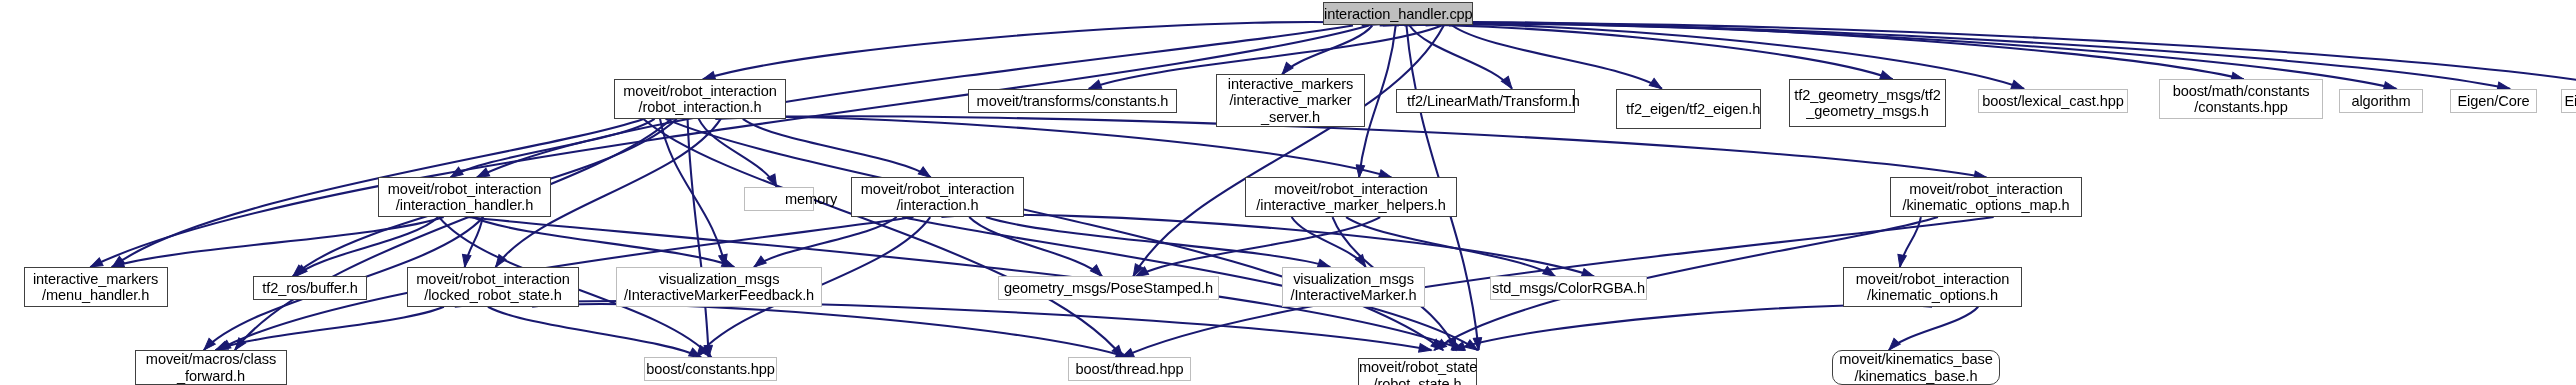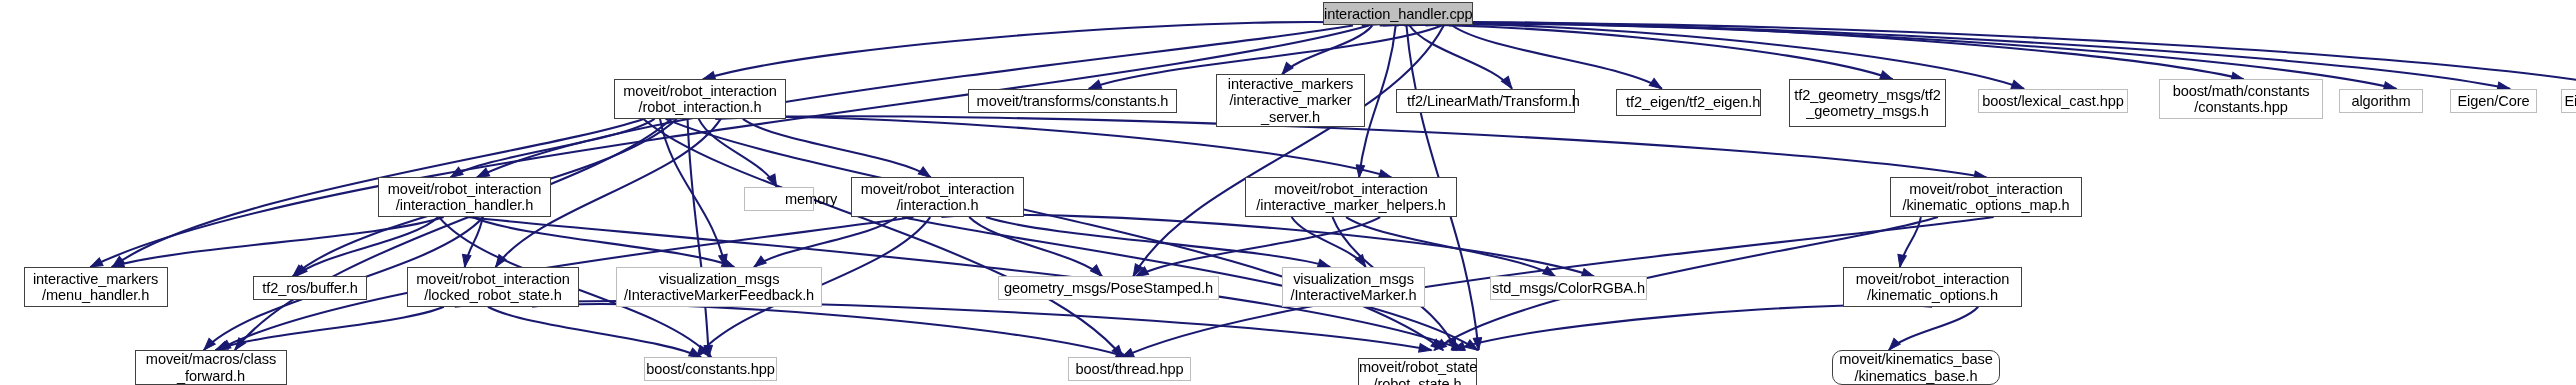--- a/index.html
+++ b/index.html
@@ -182,21 +182,21 @@
     </svg>
   <div id="node-layer">
       <div class="gnode root" style="left: 1323px; top: 1.9px; width: 150px; height: 23.6px;"><span class="lbl">interaction_handler.cpp</span></div>
       <div class="gnode strong" style="left: 614px; top: 79px; width: 172px; height: 40px;"><span class="lbl">moveit/robot_interaction
 /robot_interaction.h</span></div>
       <div class="gnode strong" style="left: 968px; top: 89px; width: 209px; height: 23.6px;"><span class="lbl">moveit/transforms/constants.h</span></div>
       <div class="gnode strong" style="left: 1216px; top: 74px; width: 149px; height: 53px;"><span class="lbl">interactive_markers
 /interactive_marker
 _server.h</span></div>
       <div class="gnode strong" style="left: 1396px; top: 89px; width: 179px; height: 23.6px; padding-left: 10px;"><span class="lbl">tf2/LinearMath/Transform.h</span></div>
-      <div class="gnode strong" style="left: 1616px; top: 89px; width: 145px; height: 27px; padding-left: 9px;"><span class="lbl">tf2_eigen/tf2_eigen.h</span></div>
+      <div class="gnode strong" style="left: 1616px; top: 89px; width: 145px; height: 40px; padding-left: 9px;"><span class="lbl">tf2_eigen/tf2_eigen.h</span></div>
       <div class="gnode strong" style="left: 1789px; top: 79px; width: 157px; height: 48px;"><span class="lbl">tf2_geometry_msgs/tf2
 _geometry_msgs.h</span></div>
       <div class="gnode weak" style="left: 1978px; top: 89px; width: 150px; height: 23.6px;"><span class="lbl">boost/lexical_cast.hpp</span></div>
       <div class="gnode weak" style="left: 2159px; top: 79px; width: 164px; height: 40px;"><span class="lbl">boost/math/constants
 /constants.hpp</span></div>
       <div class="gnode weak" style="left: 2339px; top: 89px; width: 84px; height: 23.6px;"><span class="lbl">algorithm</span></div>
       <div class="gnode weak" style="left: 2450px; top: 89px; width: 87px; height: 23.6px; text-align: center;"><span class="lbl">Eigen/Core</span></div>
       <div class="gnode weak" style="left: 2561px; top: 89px; width: 111px; height: 23.6px;"><span class="lbl">Eigen/Geometry</span></div>
       <div class="gnode strong" style="left: 378px; top: 177px; width: 173px; height: 40px;"><span class="lbl">moveit/robot_interaction
 /interaction_handler.h</span></div>

